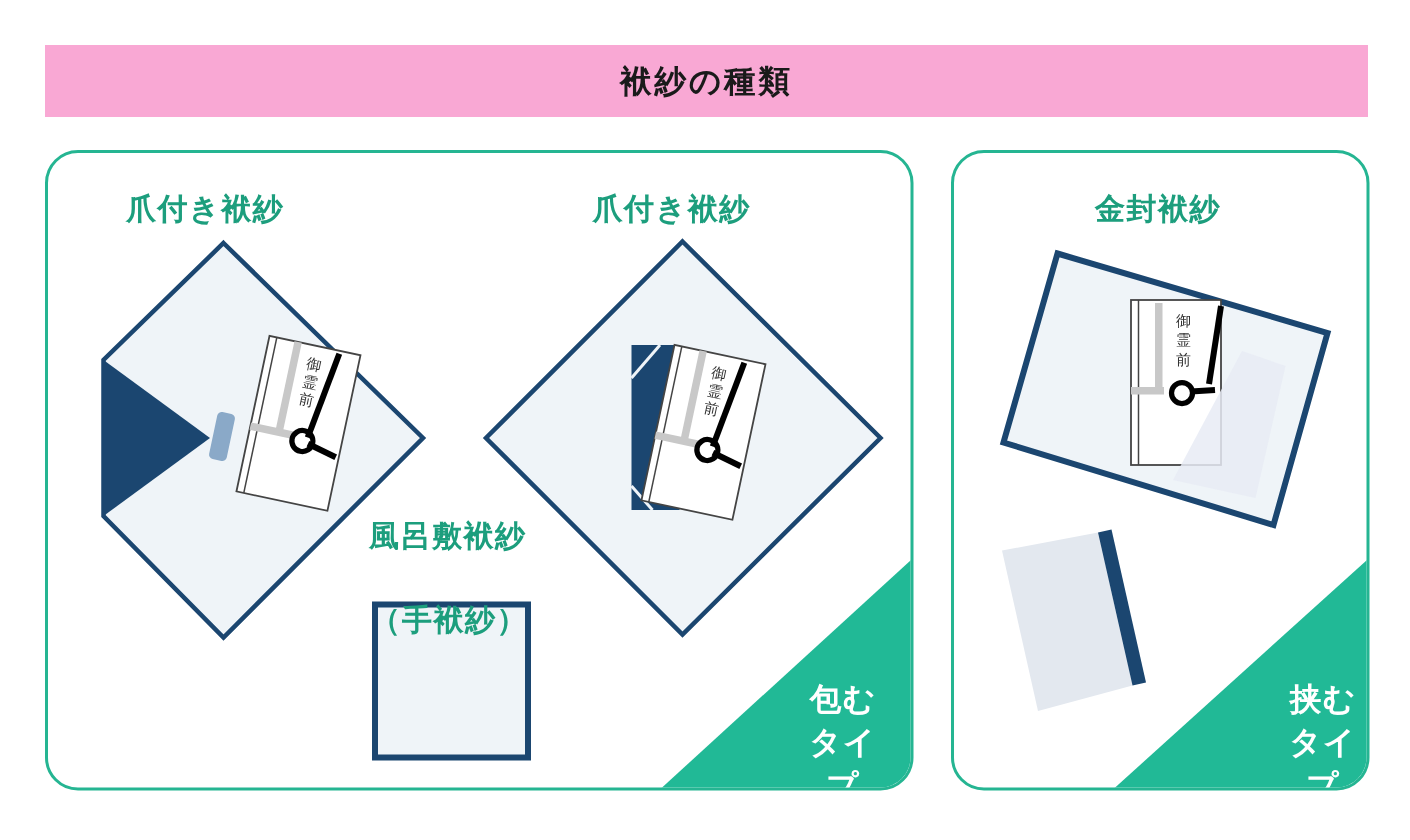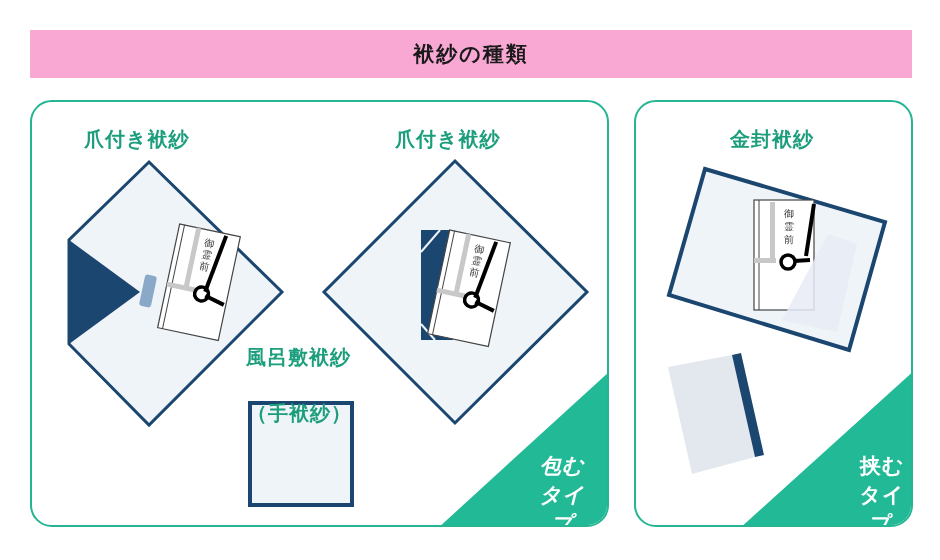--- a/index.html
+++ b/index.html
@@ -64,21 +64,21 @@
     </g>
 
     <rect x="248" y="401" width="102" height="102" fill="#eff4f8" stroke="#1b4670" stroke-width="4"></rect>
   </svg>
 
   <span class="label" style="left:52px;top:24px;">爪付き袱紗</span>
   <span class="label" style="left:363px;top:24px;">爪付き袱紗</span>
   <span class="label" style="left:214px;top:242px;">風呂敷袱紗</span>
   <span class="label" style="left:215px;top:268px;margin-top:30px;">（手袱紗）</span>
 
-  <div class="type-text" style="left:500px;top:350px;width:60px;font-style:italic;">
+  <div class="type-text" style="left:500px;top:350px;width:60px;">
     <div>包む</div>
     <div>タイプ</div>
   </div>
 </div>
 
 <div class="panel panel-right">
   <svg class="illus" width="279" height="427" viewBox="634 100 279 427">
     <polygon points="913,368 913,527 737,527" fill="#21b996"></polygon>
 
     <g>

